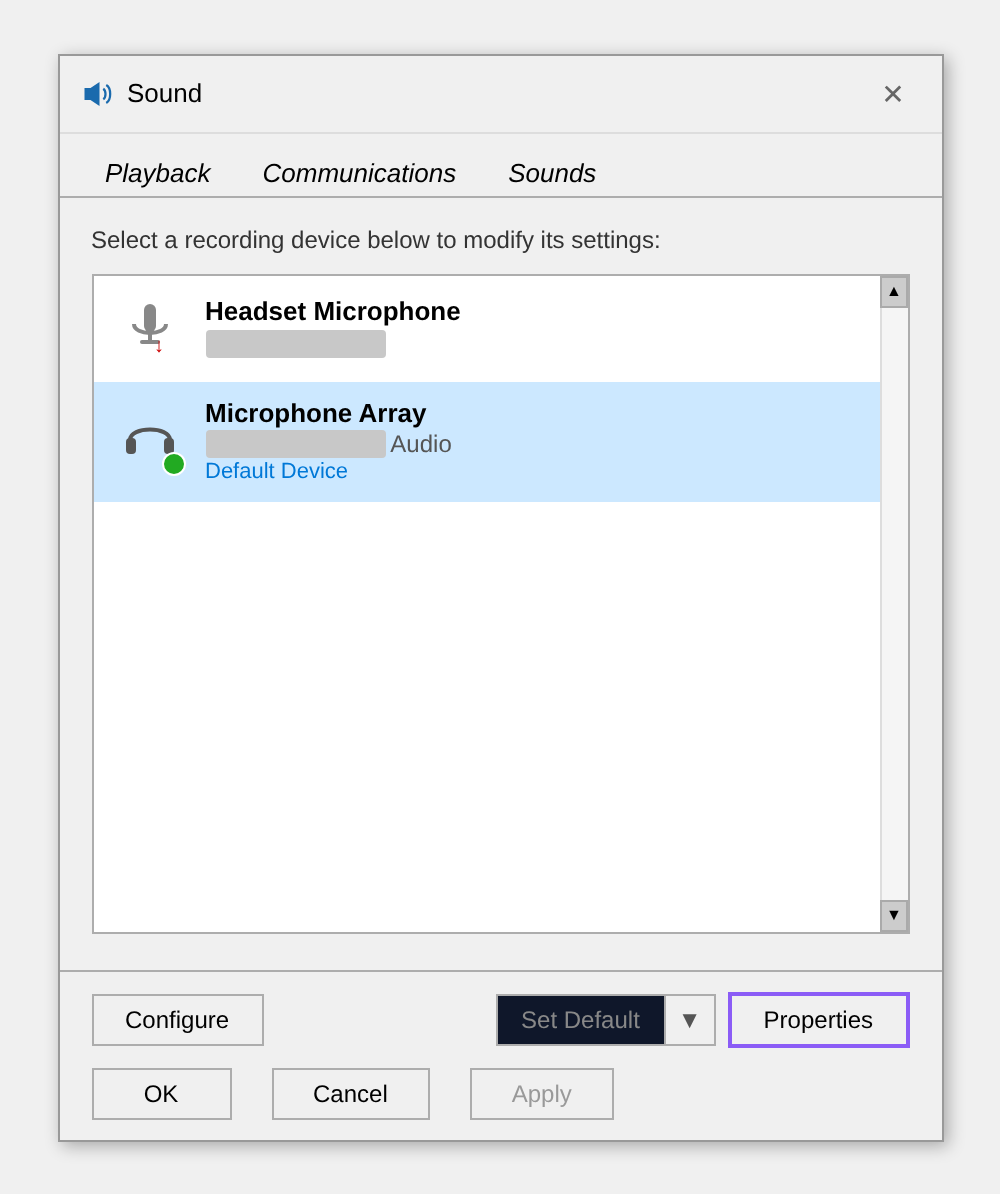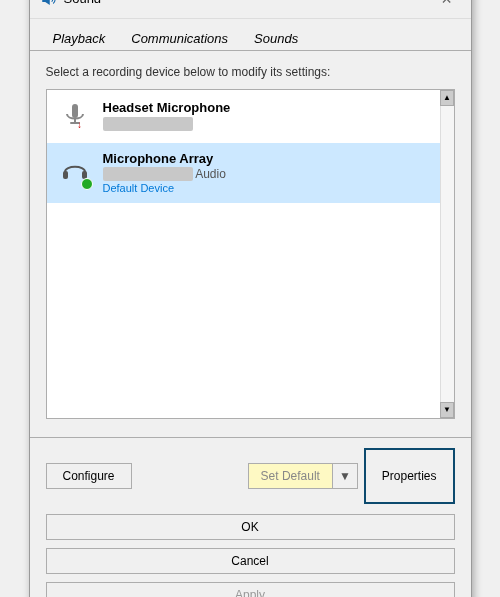--- a/index.html
+++ b/index.html
@@ -166,47 +166,46 @@
     }
     .footer-right {
       display: flex;
       align-items: center;
       gap: 0;
     }
     .set-default-btn {
       padding: 5px 12px;
       font-size: 12px;
       border: 1px solid #adadad;
-      background: #fef9c3;
+      background: #0f172a;
       cursor: pointer;
       color: #888;
       border-right: none;
     }
     .set-default-dropdown {
       padding: 5px 6px;
       font-size: 12px;
       border: 1px solid #adadad;
       background: #f0f0f0;
       cursor: pointer;
       color: #555;
     }
     .properties-btn {
-      padding: 19px 16px;
-      font-size: 12px;
-      border: 2px solid #0c4a6e;
+      padding: 5px 16px;
+      font-size: 12px;
+      border: 2px solid #8b5cf6;
       background: #f0f0f0;
       cursor: pointer;
       margin-left: 6px;
       font-weight: normal;
     }
     .footer-bottom {
       display: flex;
-      gap: 8px;
+      gap: 20px;
       margin-top: 10px;
-      flex-direction: column;
     }
     .ok-btn, .cancel-btn, .apply-btn {
       padding: 5px 20px;
       font-size: 12px;
       border: 1px solid #adadad;
       background: #f0f0f0;
       cursor: pointer;
       min-width: 70px;
     }
     .apply-btn { color: #999; cursor: default; }

